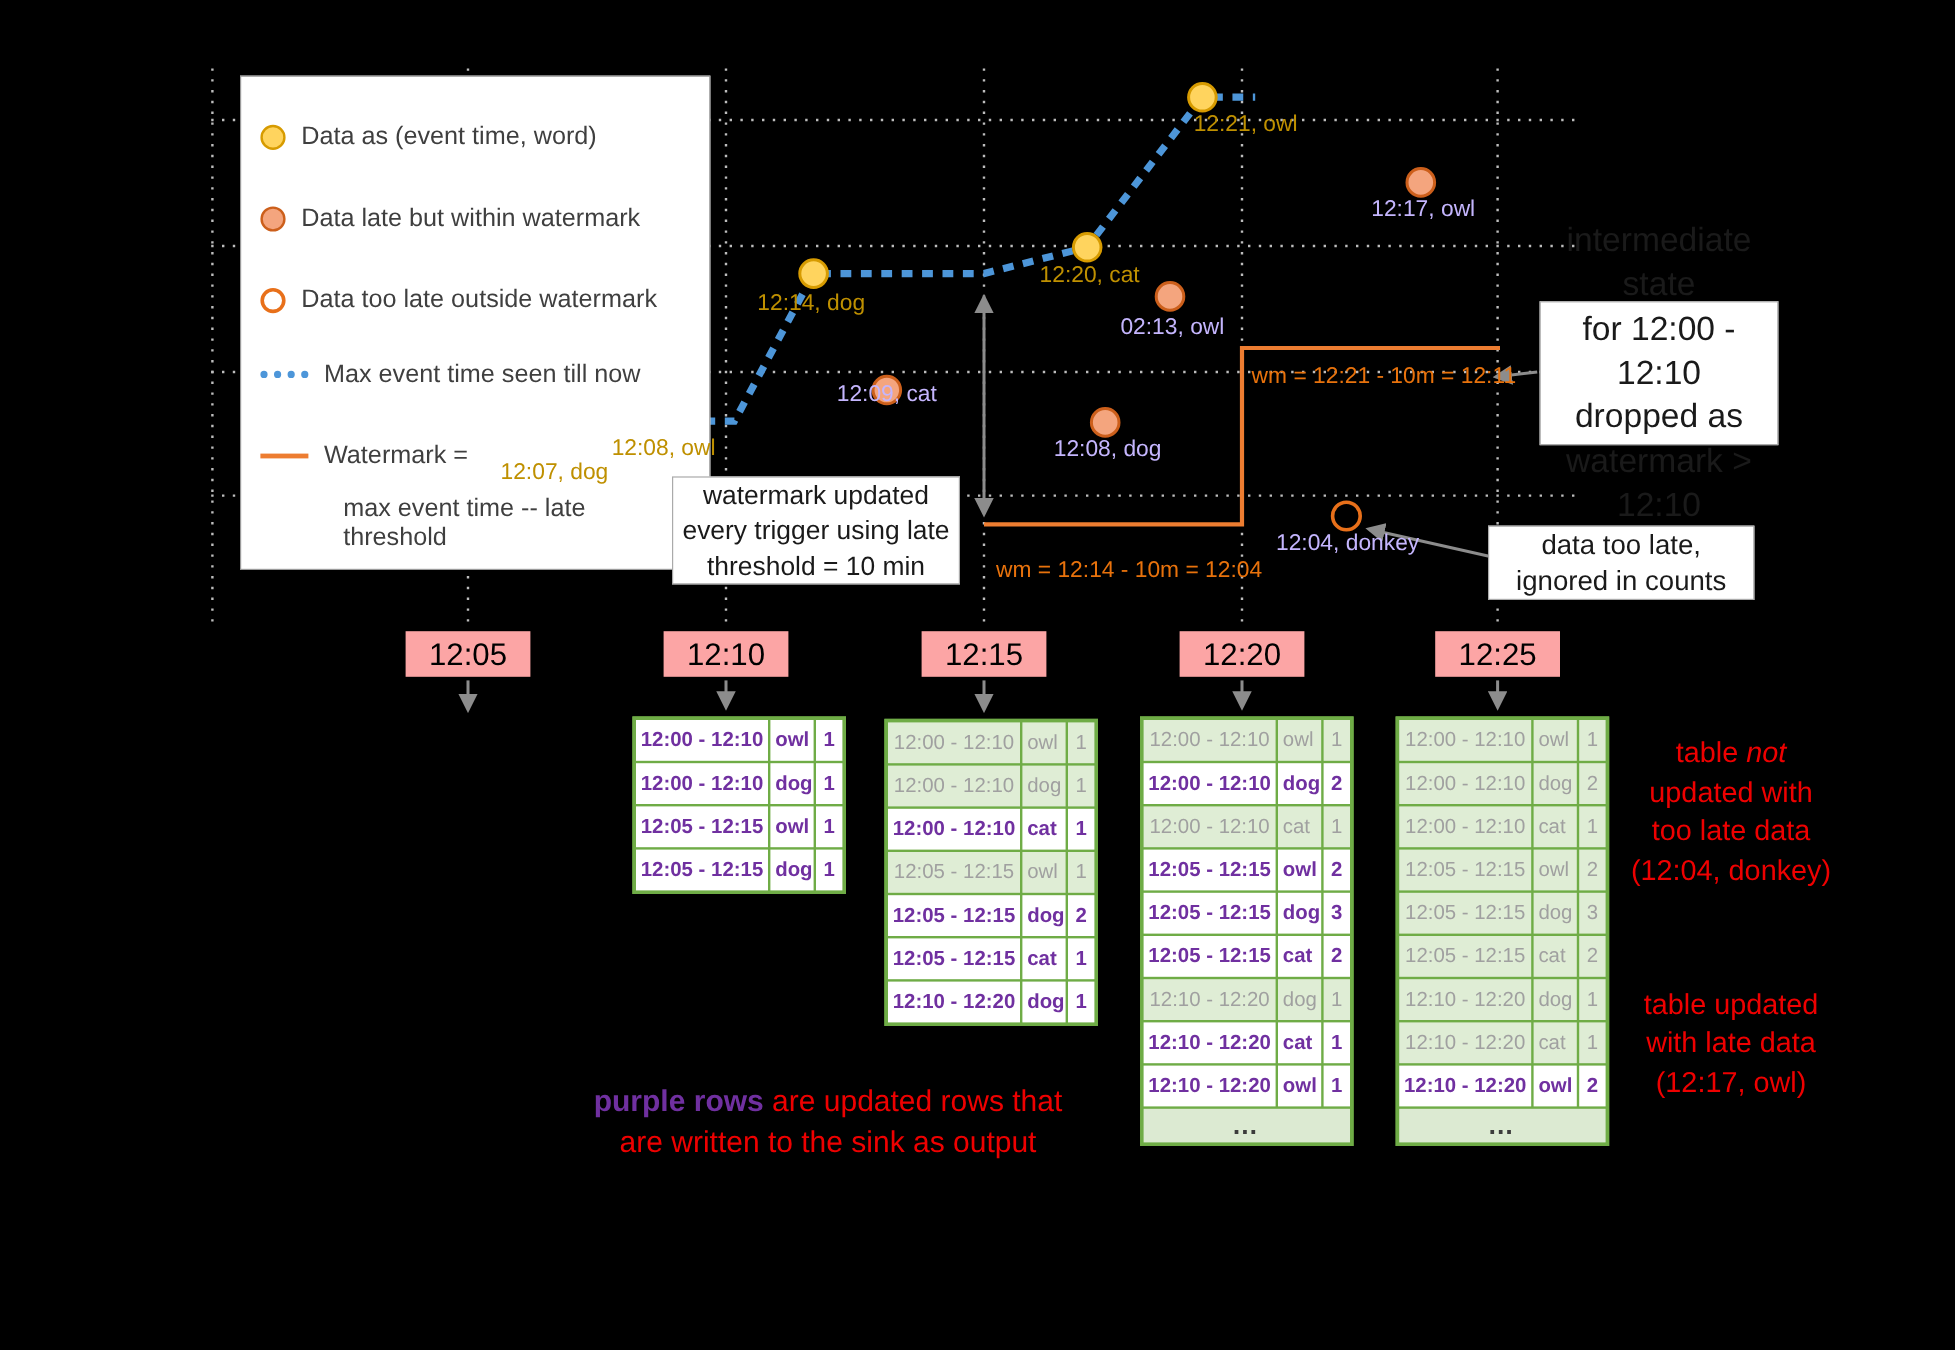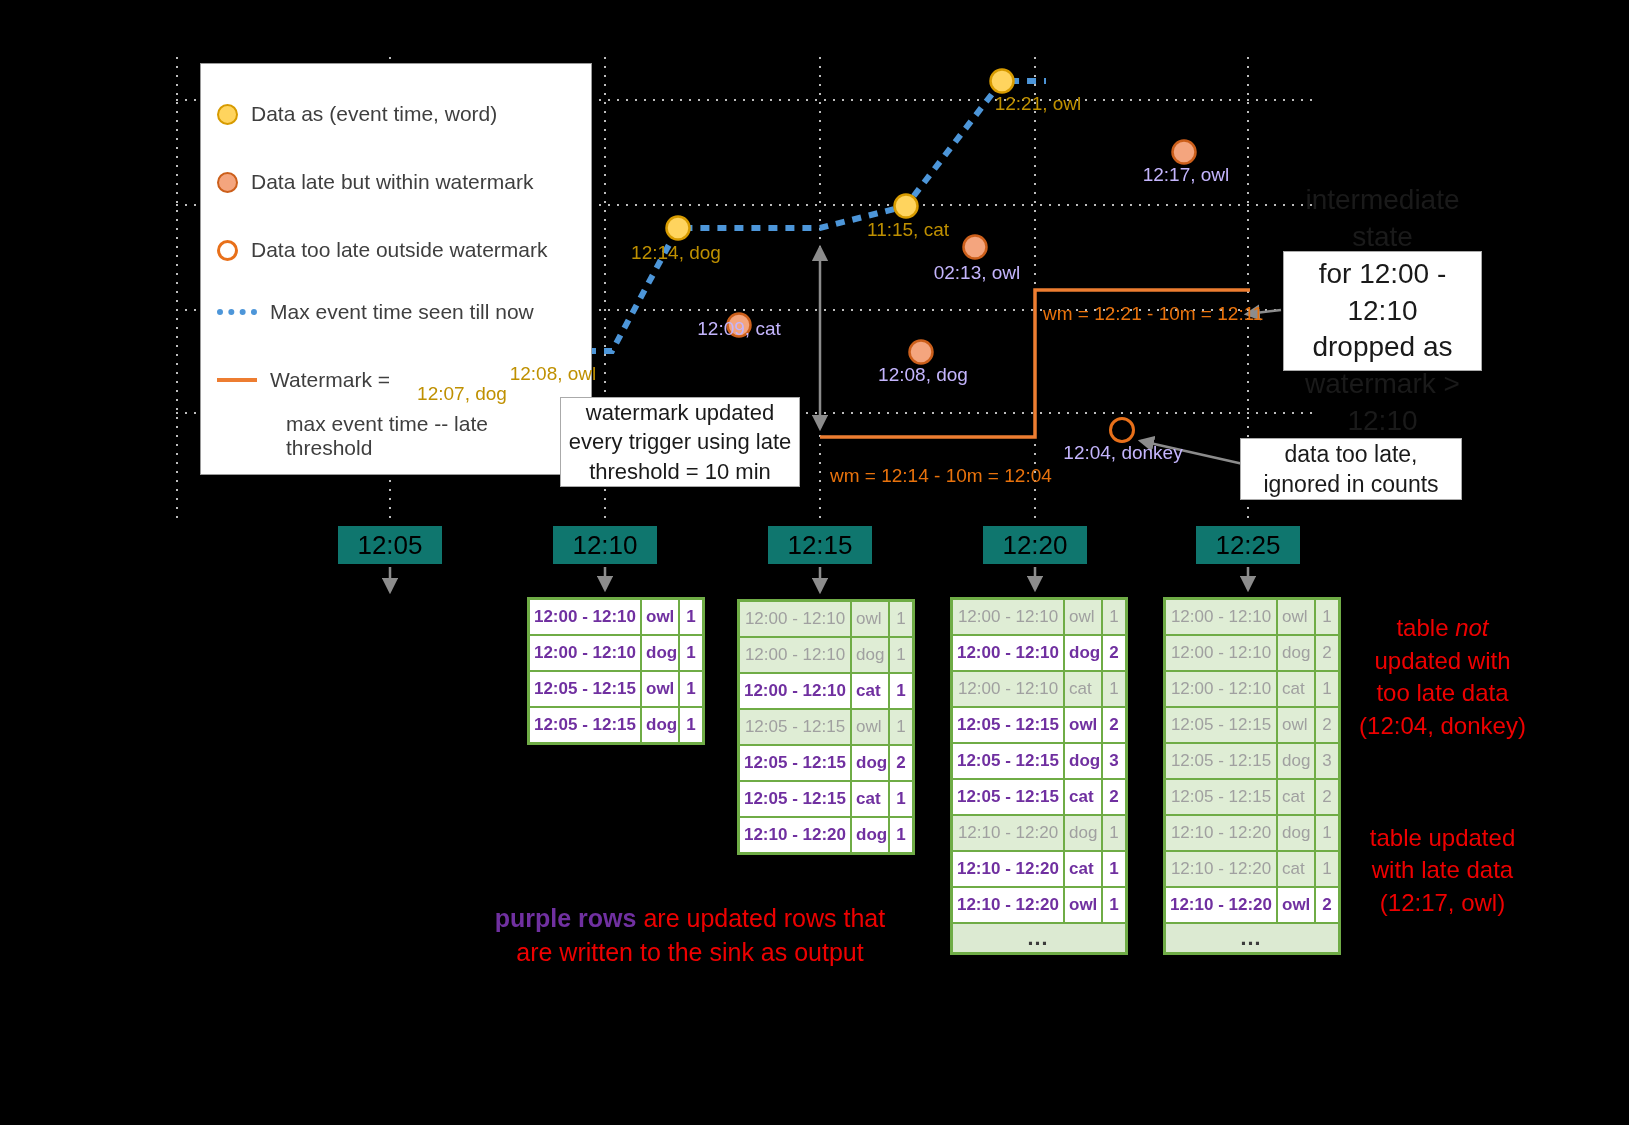--- a/index.html
+++ b/index.html
@@ -32,21 +32,21 @@
   .line-sample.orange { border-top:4px solid #ED7D31; }
   .legend-sub { margin-left:69px; margin-top:-2px; color:#3f3f3f; font-size:21px; }
 
   
   .note-box { position:absolute; background:#fff; border:1px solid #aaa; color:#1a1a1a;
               text-align:center; white-space:pre-line; display:flex; align-items:center;
               justify-content:center; line-height:1.32; }
 
   
   .time-box { position:absolute; width:104px; height:38px; transform:translateX(-50%);
-              background:#0f766e; color:#000; font-size:26px; display:flex; align-items:center; justify-content:center; }
+              background:#fca5a5; color:#000; font-size:26px; display:flex; align-items:center; justify-content:center; }
 
   
   .result-table { position:absolute; border:3px solid #6FAC46; background:#6FAC46;
                   display:flex; flex-direction:column; gap:2px; }
   .trow { display:flex; gap:2px; }
   .trow.more { background:#DCEAD2; color:#3c3c3c; height:28px; align-items:center;
                justify-content:center; font-size:22px; letter-spacing:3px; font-weight:bold; }
   .cell { height:34px; display:flex; align-items:center; font-size:17px; }
   .cell.cw { width:110px; justify-content:center; }
   .cell.ct { width:36px; padding-left:4px; }
@@ -322,20 +322,20 @@
 too late data
 (12:04, donkey)</span>
   </div>
   <div class="red-note" style="left:1345px; top:822px; width:195px; font-size:24px;">table updated
 with late data
 (12:17, owl)</div>
 
 <div class="pt-label ontime" style="left: 462px; top: 383px;">12:07, dog</div>
     <div class="pt-label ontime" style="left: 553px; top: 363px;">12:08, owl</div>
     <div class="pt-label ontime" style="left: 676px; top: 242px;">12:14, dog</div>
-    <div class="pt-label ontime" style="left: 908px; top: 219px;">11:15, cat</div>
+    <div class="pt-label ontime" style="left: 908px; top: 219px;">12:20, cat</div>
     <div class="pt-label ontime" style="left: 1038px; top: 93px;">12:21, owl</div>
     <div class="pt-label late" style="left: 739px; top: 318px;">12:09, cat</div>
     <div class="pt-label late" style="left: 977px; top: 262px;">02:13, owl</div>
     <div class="pt-label late" style="left: 923px; top: 364px;">12:08, dog</div>
     <div class="pt-label late" style="left: 1186px; top: 164px;">12:17, owl</div>
     <div class="pt-label toolate" style="left: 1123px; top: 442px;">12:04, donkey</div>
   </div>
 
 </body></html>

